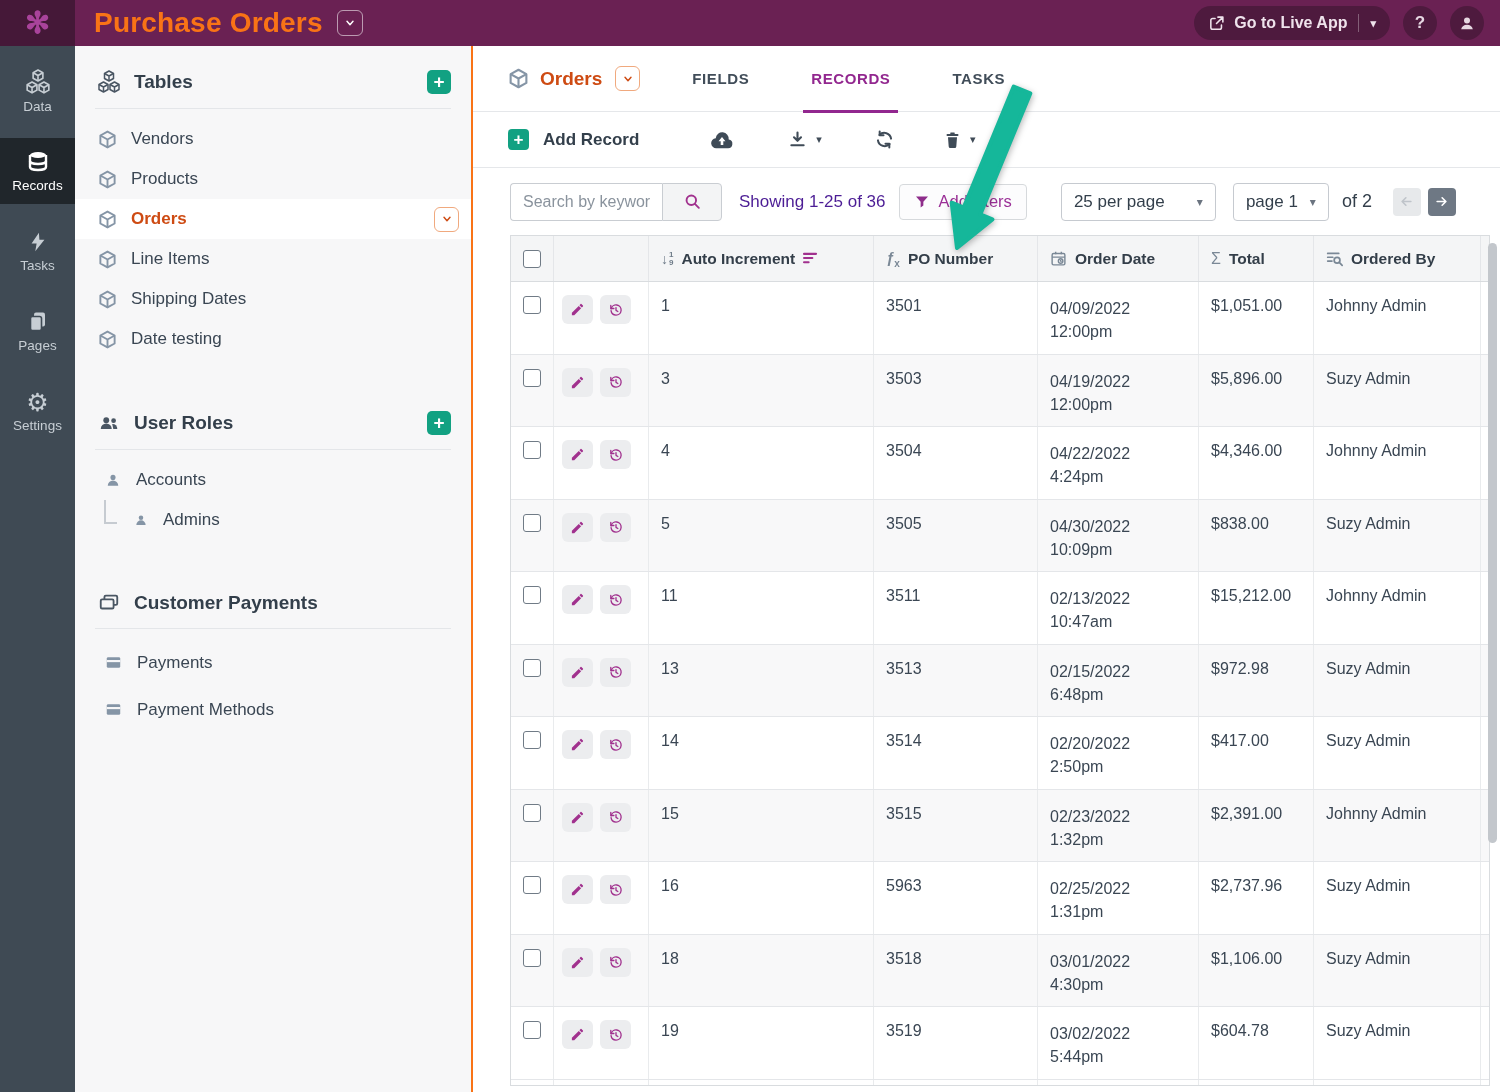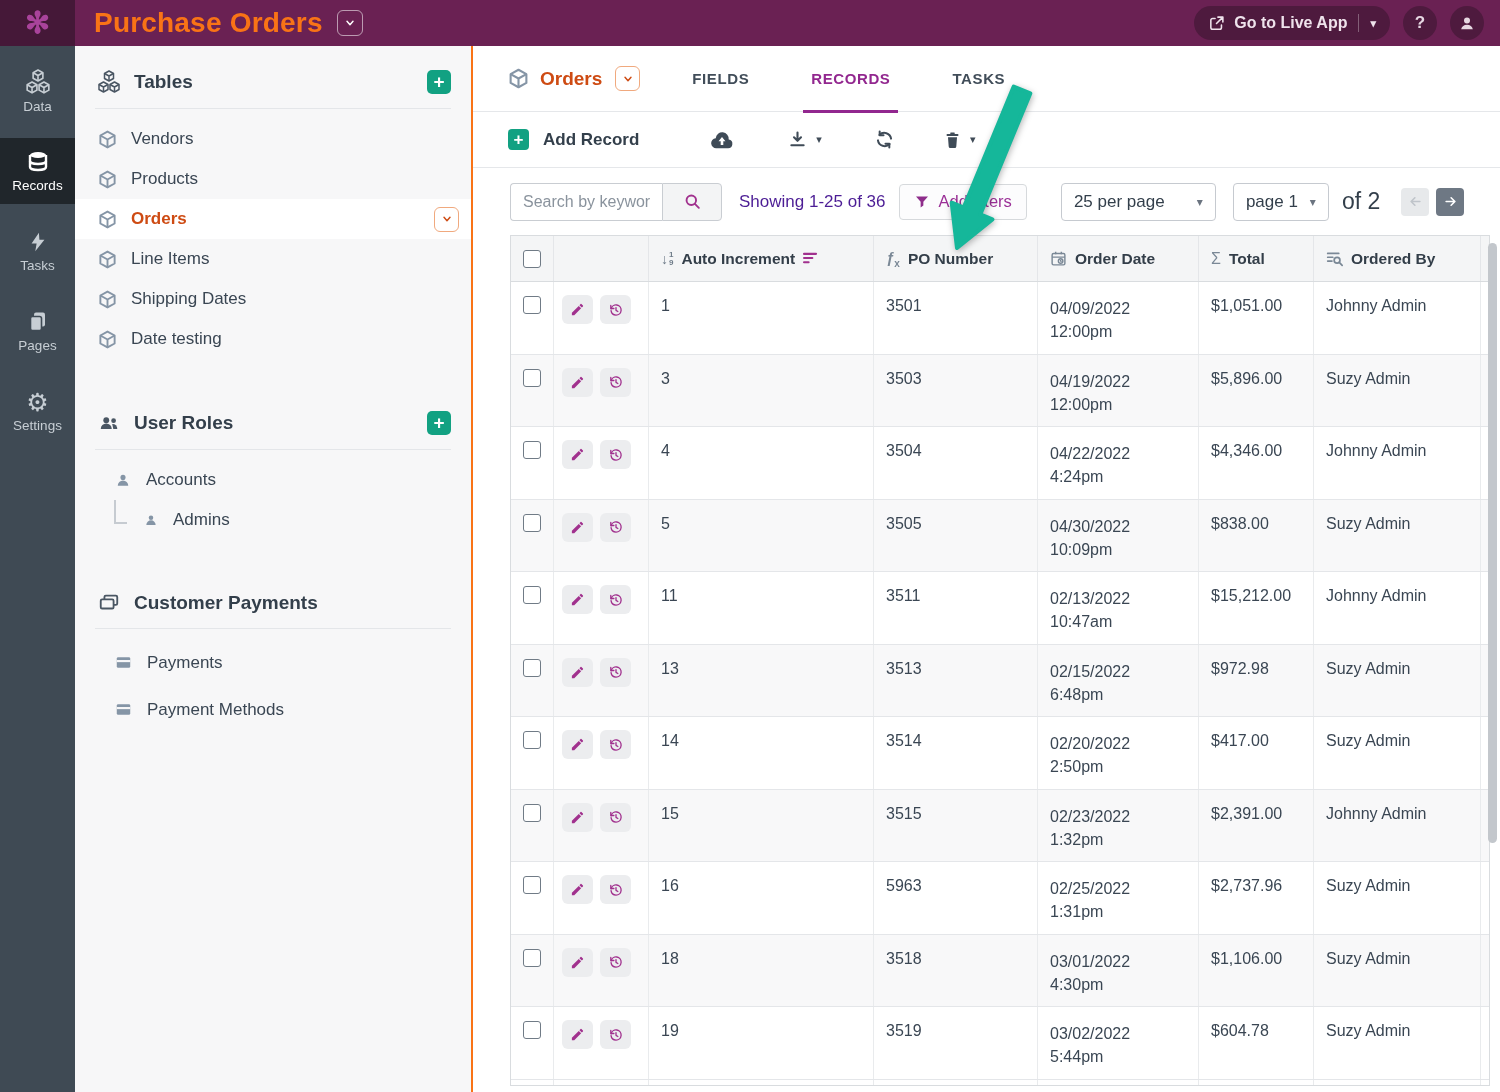--- a/index.html
+++ b/index.html
@@ -44,21 +44,21 @@
   .plus-btn { margin-left:auto; width:24px; height:24px; background:#12A182; border:none; border-radius:5px;
     color:#fff; font-size:19px; line-height:22px; font-weight:700; cursor:pointer; }
   .side-divider { height:1px; background:#E4E6E9; margin:0 20px 10px 20px; }
   .side-item { height:40px; display:flex; align-items:center; padding-left:23px; gap:14px;
     font-size:17px; color:#3A4653; cursor:pointer; }
   .side-item .cube-ic { color:#8595A6; }
   .side-item.active { background:#FFFFFF; color:#CE4B13; font-weight:700; }
   .side-item .item-chev { display:none; }
   .side-item.active .item-chev { display:flex; margin-left:auto; margin-right:12px; width:25px; height:25px;
     border:1.5px solid #F0A97E; border-radius:6px; align-items:center; justify-content:center; color:#CE4B13; }
-  .role-item { height:40px; display:flex; align-items:center; padding-left:39px; gap:14px; font-size:17px; cursor:pointer; }
+  .role-item { height:40px; display:flex; align-items:center; padding-left:29px; gap:14px; font-size:17px; cursor:pointer; }
   .role-item .person-ic, .pay-ic { color:#8595A6; }
   .role-sub { }
   .elbow { width:13px; height:24px; border-left:2px solid #C6CBD1; border-bottom:2px solid #C6CBD1;
     margin-top:-16px; margin-right:2px; }
   .section-gap { height:28px; }
 
   
   .main { position:absolute; left:473px; top:46px; width:1027px; height:1046px; background:#fff; }
   .object-row { height:66px; display:flex; align-items:center; padding-left:35px; border-bottom:1px solid #E5E7EA; }
   .object-row .cube-ic { color:#8595A6; }
@@ -90,21 +90,21 @@
     background:#F3F4F5; display:flex; align-items:center; justify-content:center; cursor:pointer; }
   .showing { margin-left:17px; font-size:17px; color:#4c1d95;text-align:right; }
   .filters-btn { margin-left:13px; height:36px; border:1px solid #D6D9DC; background:#FCFCFD; border-radius:4px;
     display:flex; align-items:center; gap:9px; padding:0 14px; cursor:pointer; }
   .filters-btn span { font-size:16.5px; color:#9B3097; }
   .select { height:38px; border:1px solid #C6CAD0; border-radius:4px; background:#fff; display:flex;
     align-items:center; justify-content:space-between; padding:0 12px; font-size:17px; color:#333F4B; cursor:pointer; }
   .sel-per { width:155px; margin-left:34px; }
   .sel-page { width:96px; margin-left:17px; }
   .sel-caret { color:#6B7480; font-size:12px; }
-  .of-label { margin-left:13px; font-size:23px; color:#333F4B; }
+  .of-label { margin-left:13px; font-size:18px; color:#333F4B; }
   .pg-btn { width:28px; height:28px; border-radius:4px; border:none; display:flex; align-items:center;
     justify-content:center; font-size:15px; cursor:pointer; }
   .pg-prev { margin-left:21px; background:#E7E9EB; color:#BFC4CA; }
   .pg-next { margin-left:7px; background:#6E7884; color:#fff; }
 
   
   .table-wrap { margin-left:37px; width:980px; height:851px; border:1px solid #D9DCDF; overflow:hidden; background:#fff; }
   .grid-row { display:grid; grid-template-columns:43px 95px 225px 164px 161px 115px 167px 1fr; }
   .thead { background:#F4F5F6; height:46px; border-bottom:1px solid #D9DCDF; }
   .th { display:flex; align-items:center; gap:8px; padding-left:12px; font-size:15.5px; font-weight:700;

